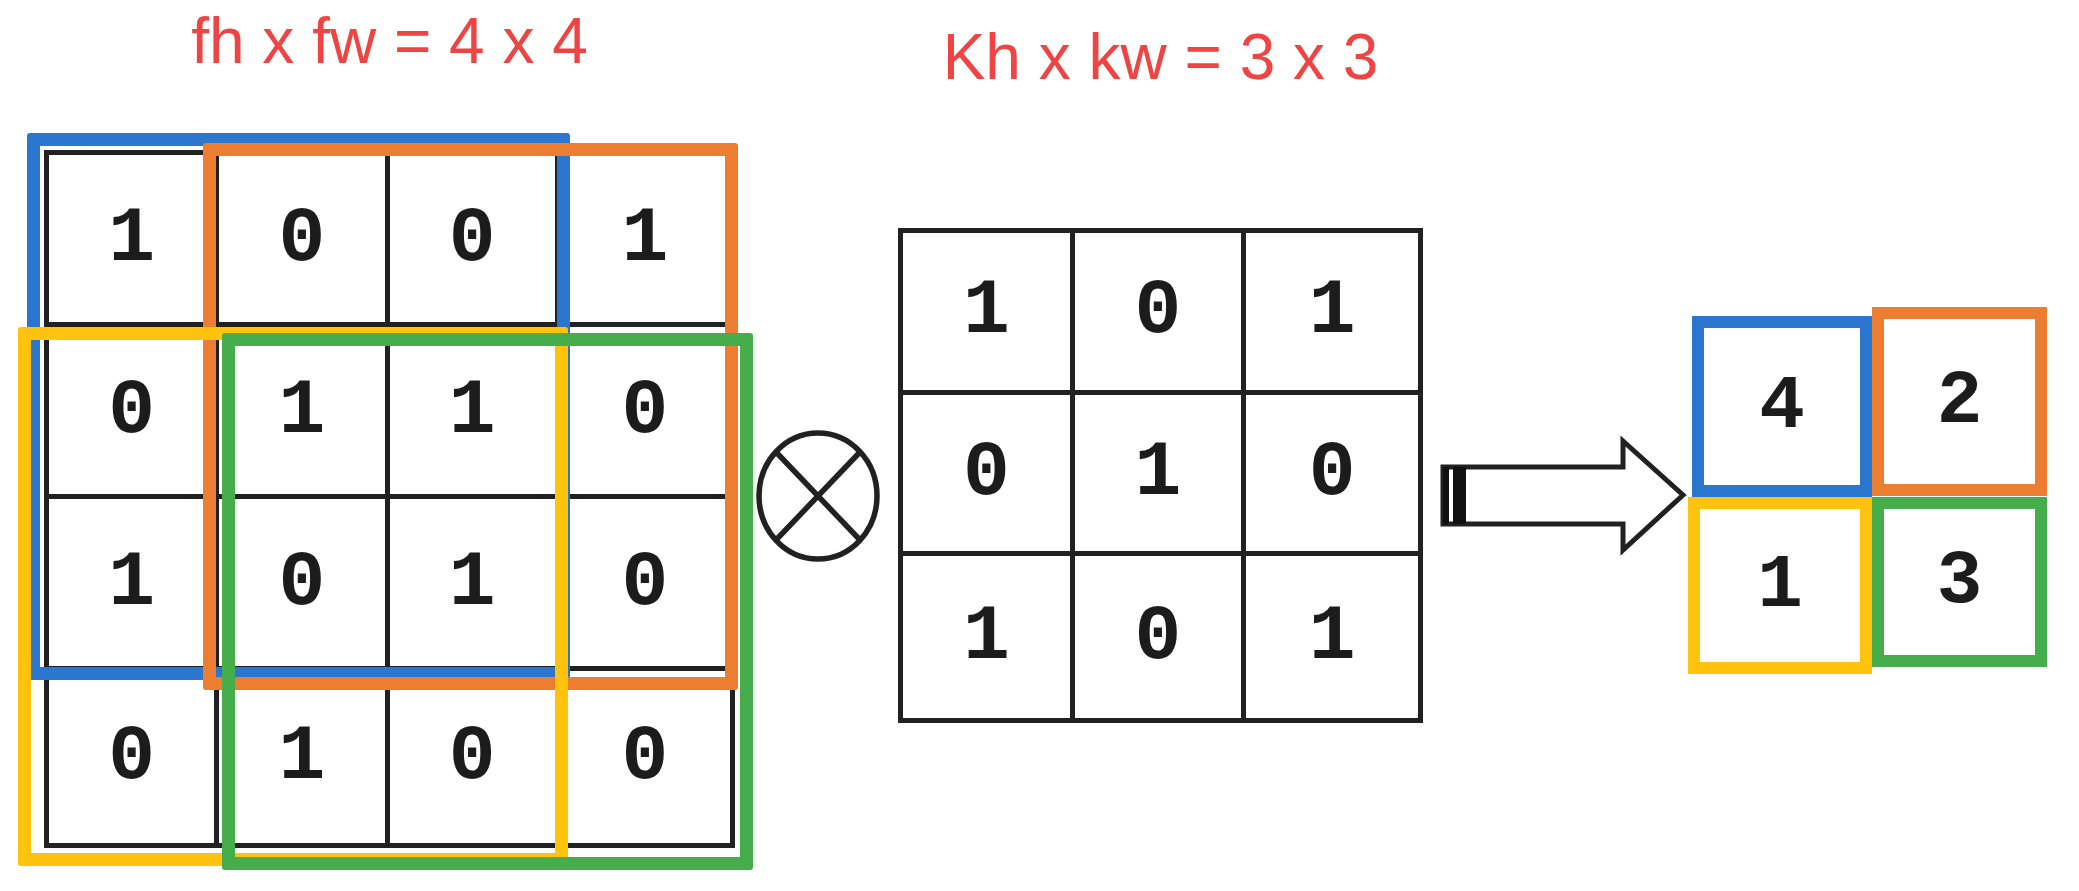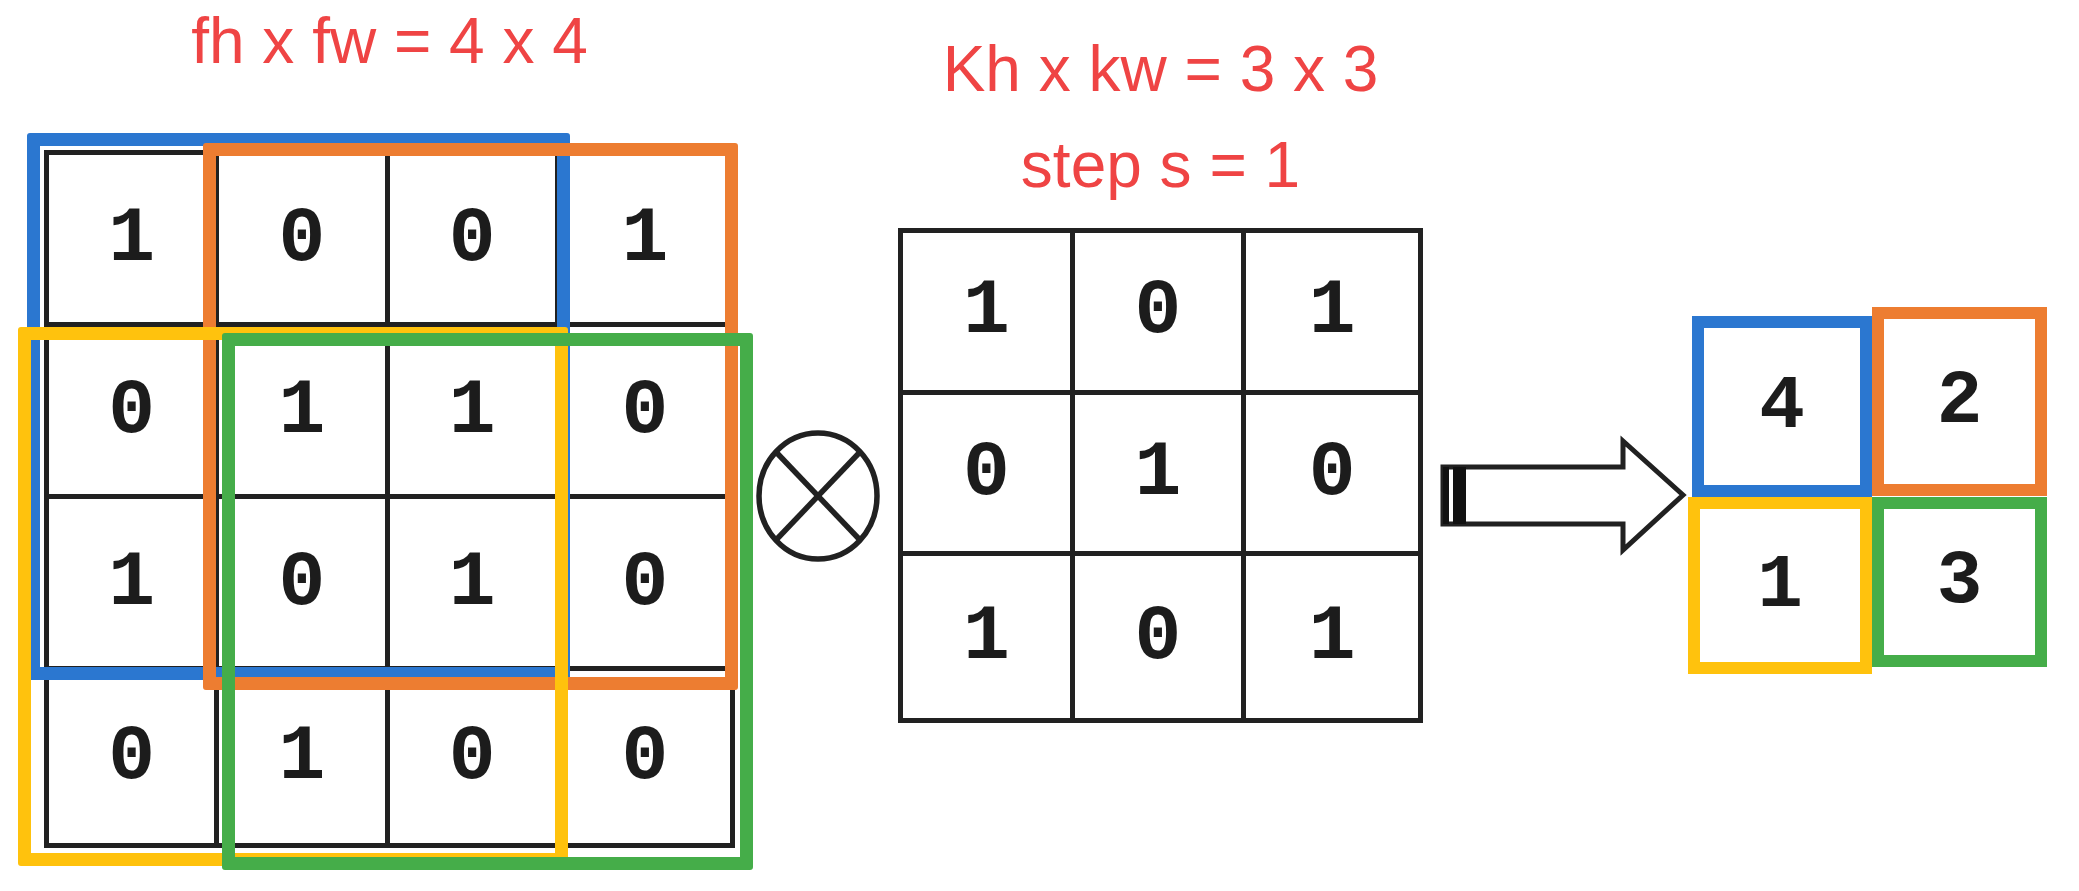--- a/index.html
+++ b/index.html
@@ -96,22 +96,21 @@
   <div class="window" style="left: 203px; top: 143px; width: 535px; height: 547px; z-index: 4; border-color: rgb(237, 125, 49);"></div>
   <div class="window" style="left: 18px; top: 327px; width: 550px; height: 539px; z-index: 5; border-color: rgb(255, 194, 13);"></div>
   <div class="window" style="left: 222px; top: 333px; width: 531px; height: 537px; z-index: 6; border-color: rgb(69, 173, 73);"></div>
 
   <svg style="left:752px; top:428px;" width="132" height="136" viewBox="0 0 132 136">
     <ellipse cx="66" cy="68" rx="59" ry="63" fill="none" stroke="#212121" stroke-width="5.5"></ellipse>
     <line x1="24" y1="24" x2="108" y2="112" stroke="#212121" stroke-width="5.5"></line>
     <line x1="108" y1="24" x2="24" y2="112" stroke="#212121" stroke-width="5.5"></line>
   </svg>
 
-  <div class="title" style="left:858px; top:24px; width:605px;margin-top:12px;">Kh x kw = 3 x 3</div>
-  <div class="title" style="left:858px; top:132px; width:605px;">step s = 1</div>
+  <div class="title" style="left:858px; top:24px; width:605px;">Kh x kw = 3 x 3</div>
 
   <div class="mgrid" id="kernel-grid" style="left:898px; top:228px; width:525px; height:495px;">
     <div class="cell">1</div>
     <div class="cell">0</div>
     <div class="cell">1</div>
     <div class="cell">0</div>
     <div class="cell">1</div>
     <div class="cell">0</div>
     <div class="cell">1</div>
     <div class="cell">0</div>

